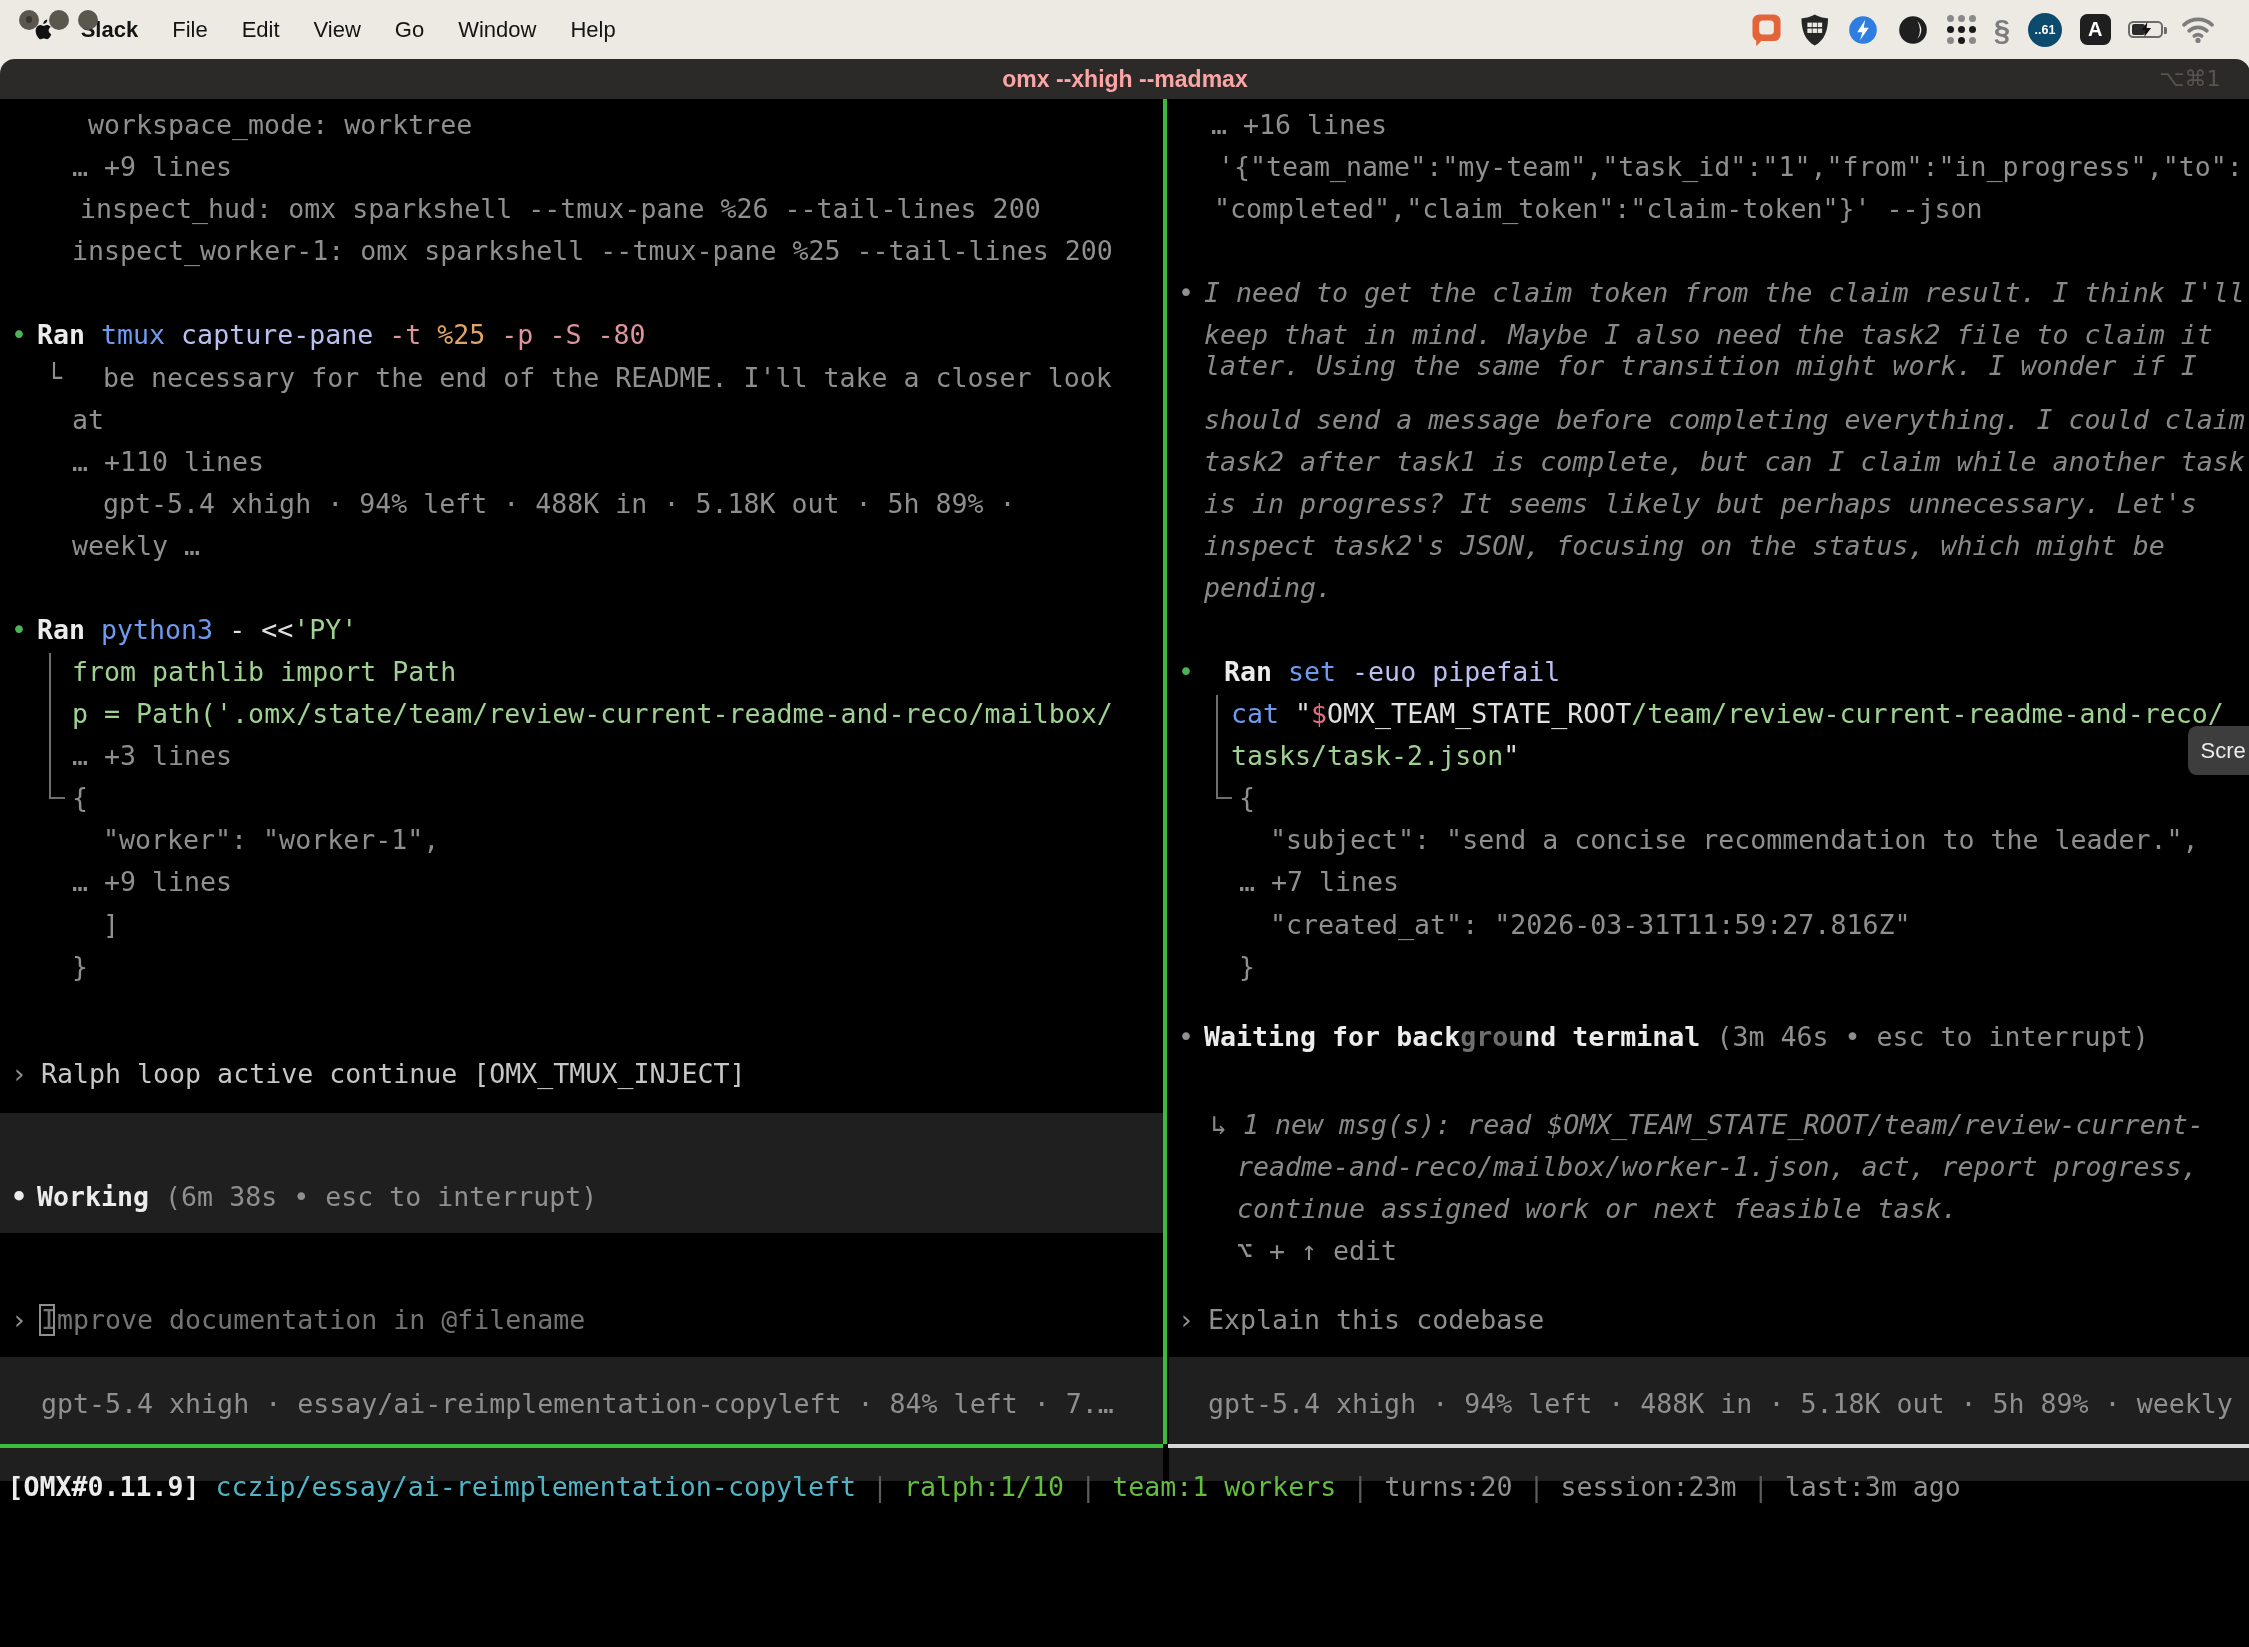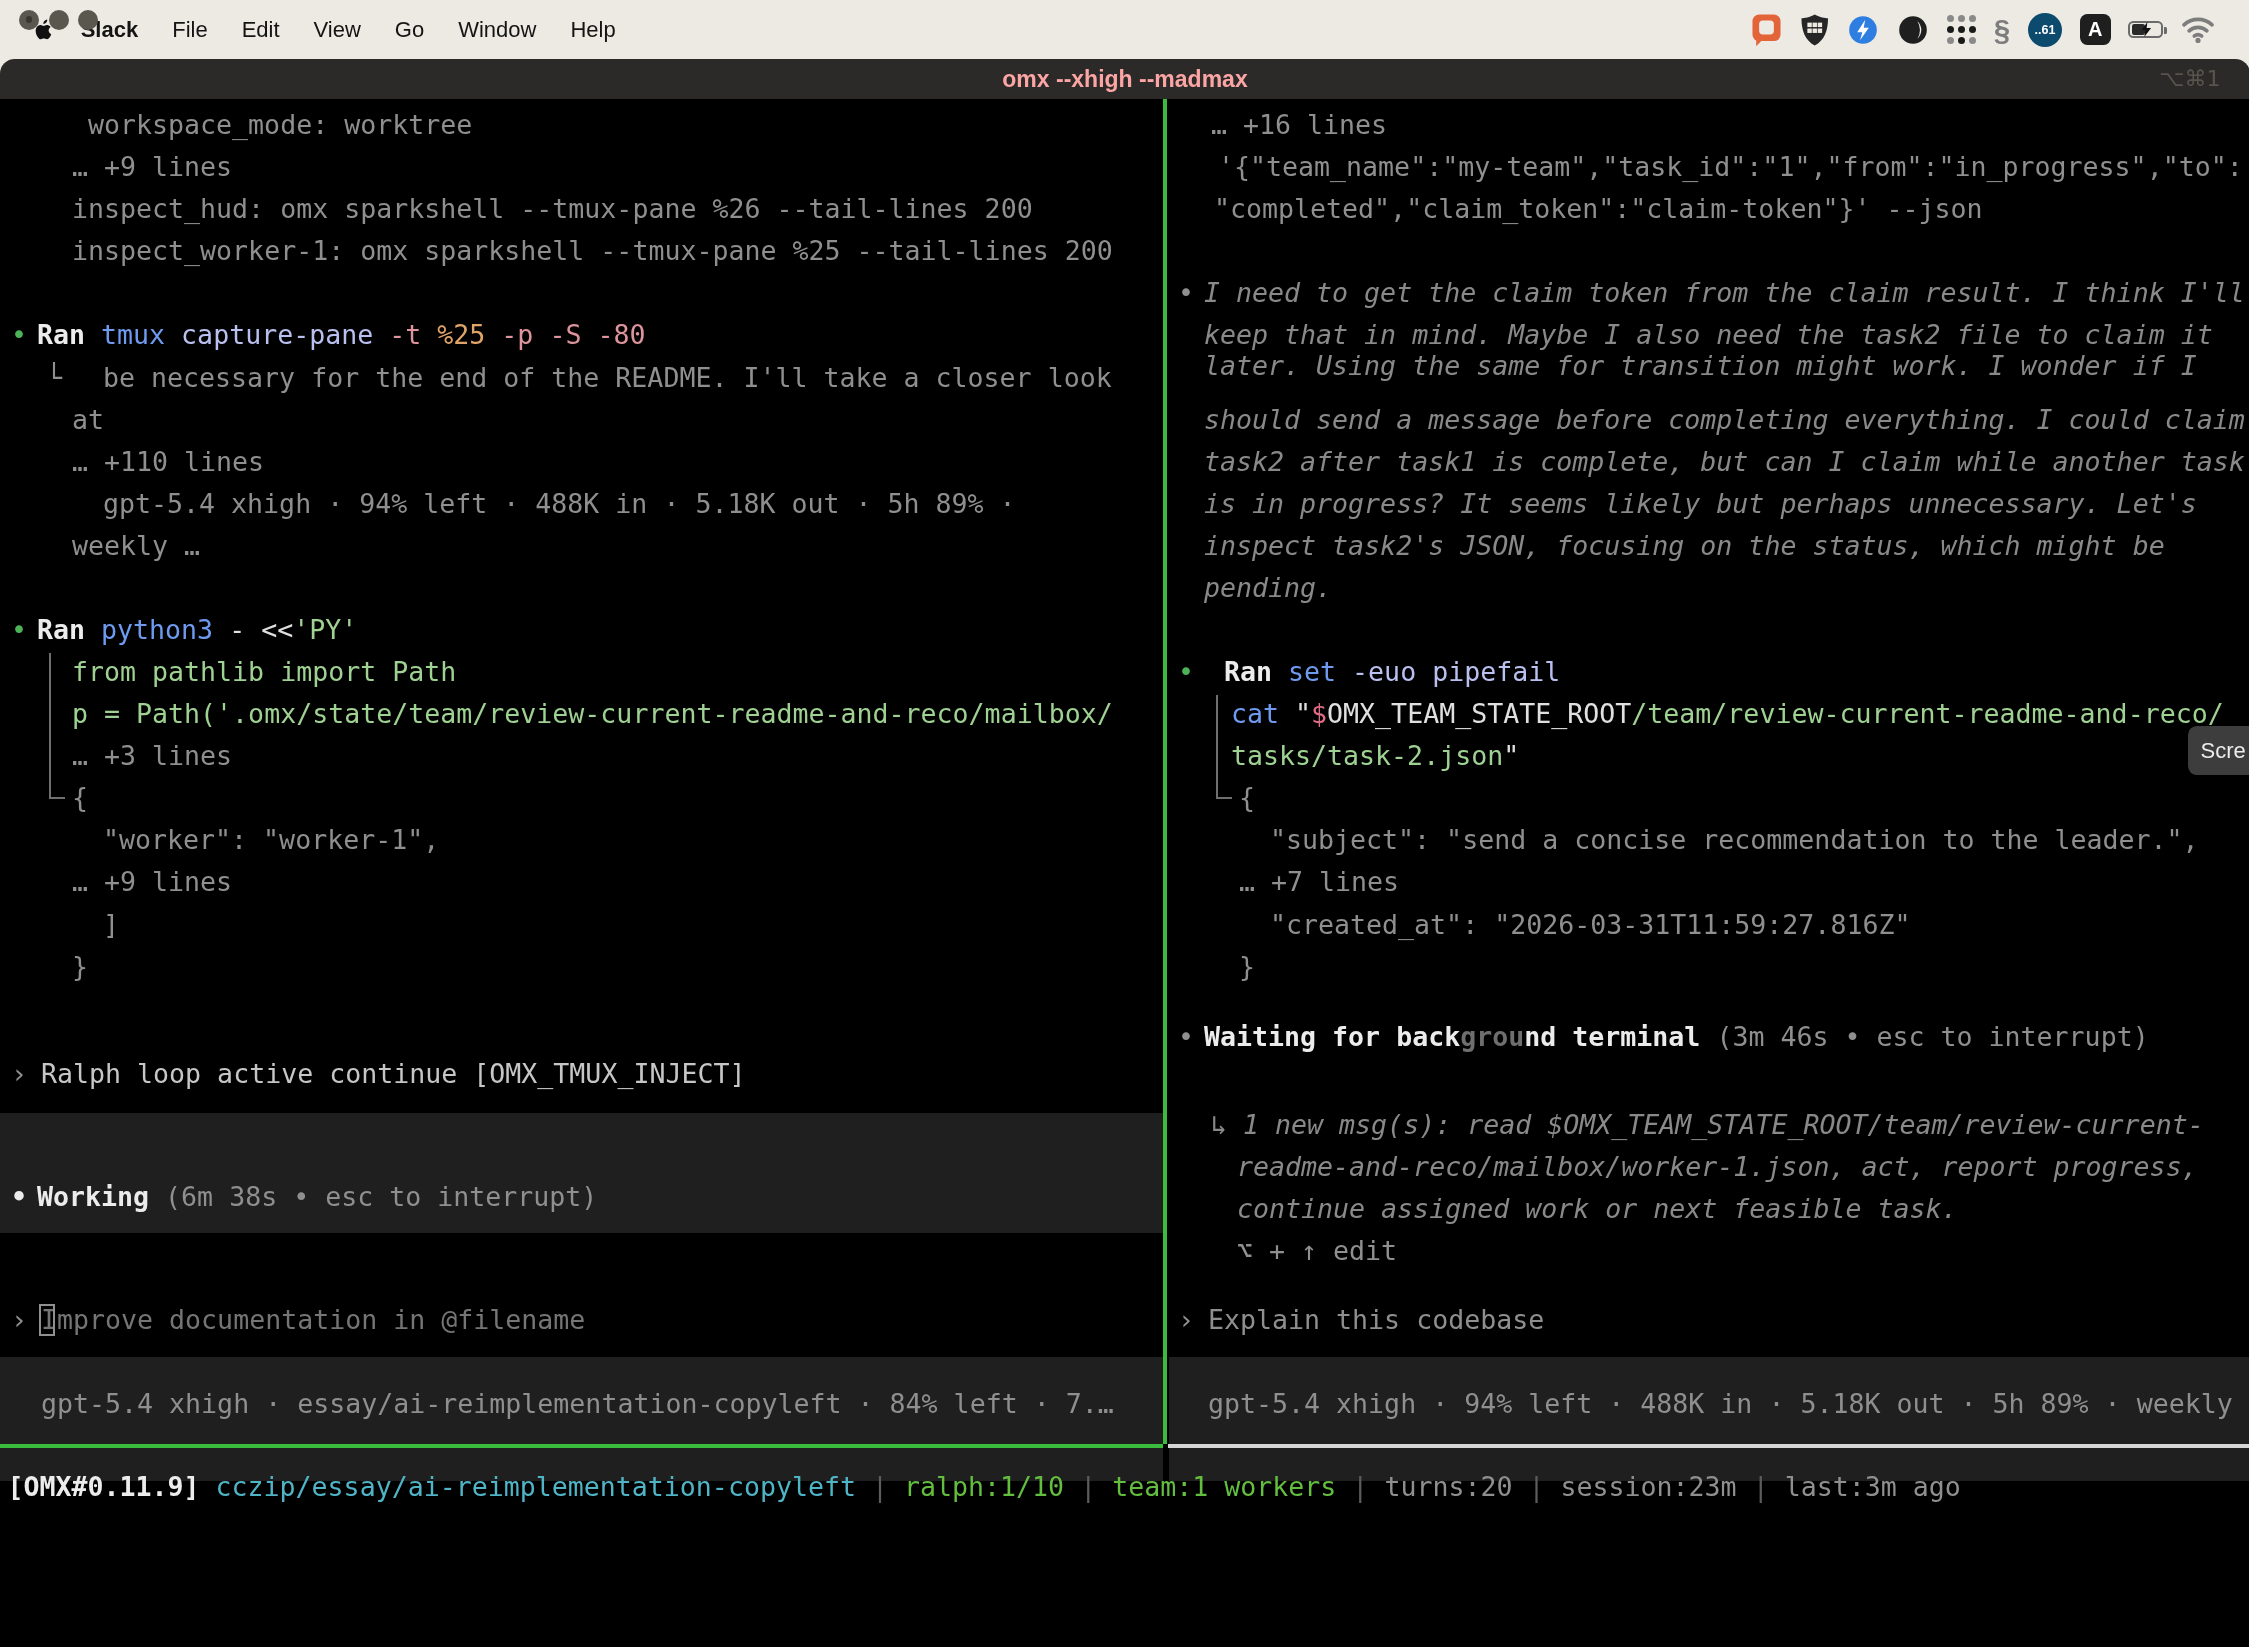--- a/index.html
+++ b/index.html
@@ -183,21 +183,21 @@
   </div>
 
   <div class="guide-v" style="left:49px; top:653px; height:146px;"></div>
   <div class="guide-h" style="left:49px; top:797px; width:16px;"></div>
   <div class="guide-v" style="left:1216px; top:695px; height:104px;"></div>
   <div class="guide-h" style="left:1216px; top:797px; width:16px;"></div>
 
   <div id="lines">
       <div class="line" style="left: 72px; top: 104px; margin-left: 16px;"><span class="t-g">workspace_mode: worktree</span></div>
       <div class="line" style="left: 72px; top: 146px;"><span class="t-g">… +9 lines</span></div>
-      <div class="line" style="left: 72px; top: 188px;"><span class="t-g">inspect_hud: omx sparkshell --tmux-pane %26 --tail-lines 200</span></div>
+      <div class="line" style="left: 80px; top: 188px;"><span class="t-g">inspect_hud: omx sparkshell --tmux-pane %26 --tail-lines 200</span></div>
       <div class="line" style="left: 72px; top: 230px;"><span class="t-g">inspect_worker-1: omx sparkshell --tmux-pane %25 --tail-lines 200</span></div>
       <div class="line" style="left: 11px; top: 314px;"><span class="t-gb">•</span></div>
       <div class="line" style="left: 37px; top: 314px;"><span class="t-w">Ran </span><span class="t-blu">tmux </span><span class="t-lav">capture-pane </span><span class="t-pnk">-t </span><span class="t-org">%25 </span><span class="t-pnk">-p -S -80</span></div>
       <div class="line" style="left: 46px; top: 357px;"><span class="t-g">└</span></div>
       <div class="line" style="left: 103px; top: 357px;"><span class="t-g">be necessary for the end of the README. I'll take a closer look</span></div>
       <div class="line" style="left: 72px; top: 399px;"><span class="t-g">at</span></div>
       <div class="line" style="left: 72px; top: 441px;"><span class="t-g">… +110 lines</span></div>
       <div class="line" style="left: 103px; top: 483px;"><span class="t-g">gpt-5.4 xhigh · 94% left · 488K in · 5.18K out · 5h 89% ·</span></div>
       <div class="line" style="left: 72px; top: 525px;"><span class="t-g">weekly …</span></div>
       <div class="line" style="left: 11px; top: 609px;"><span class="t-gb">•</span></div>

